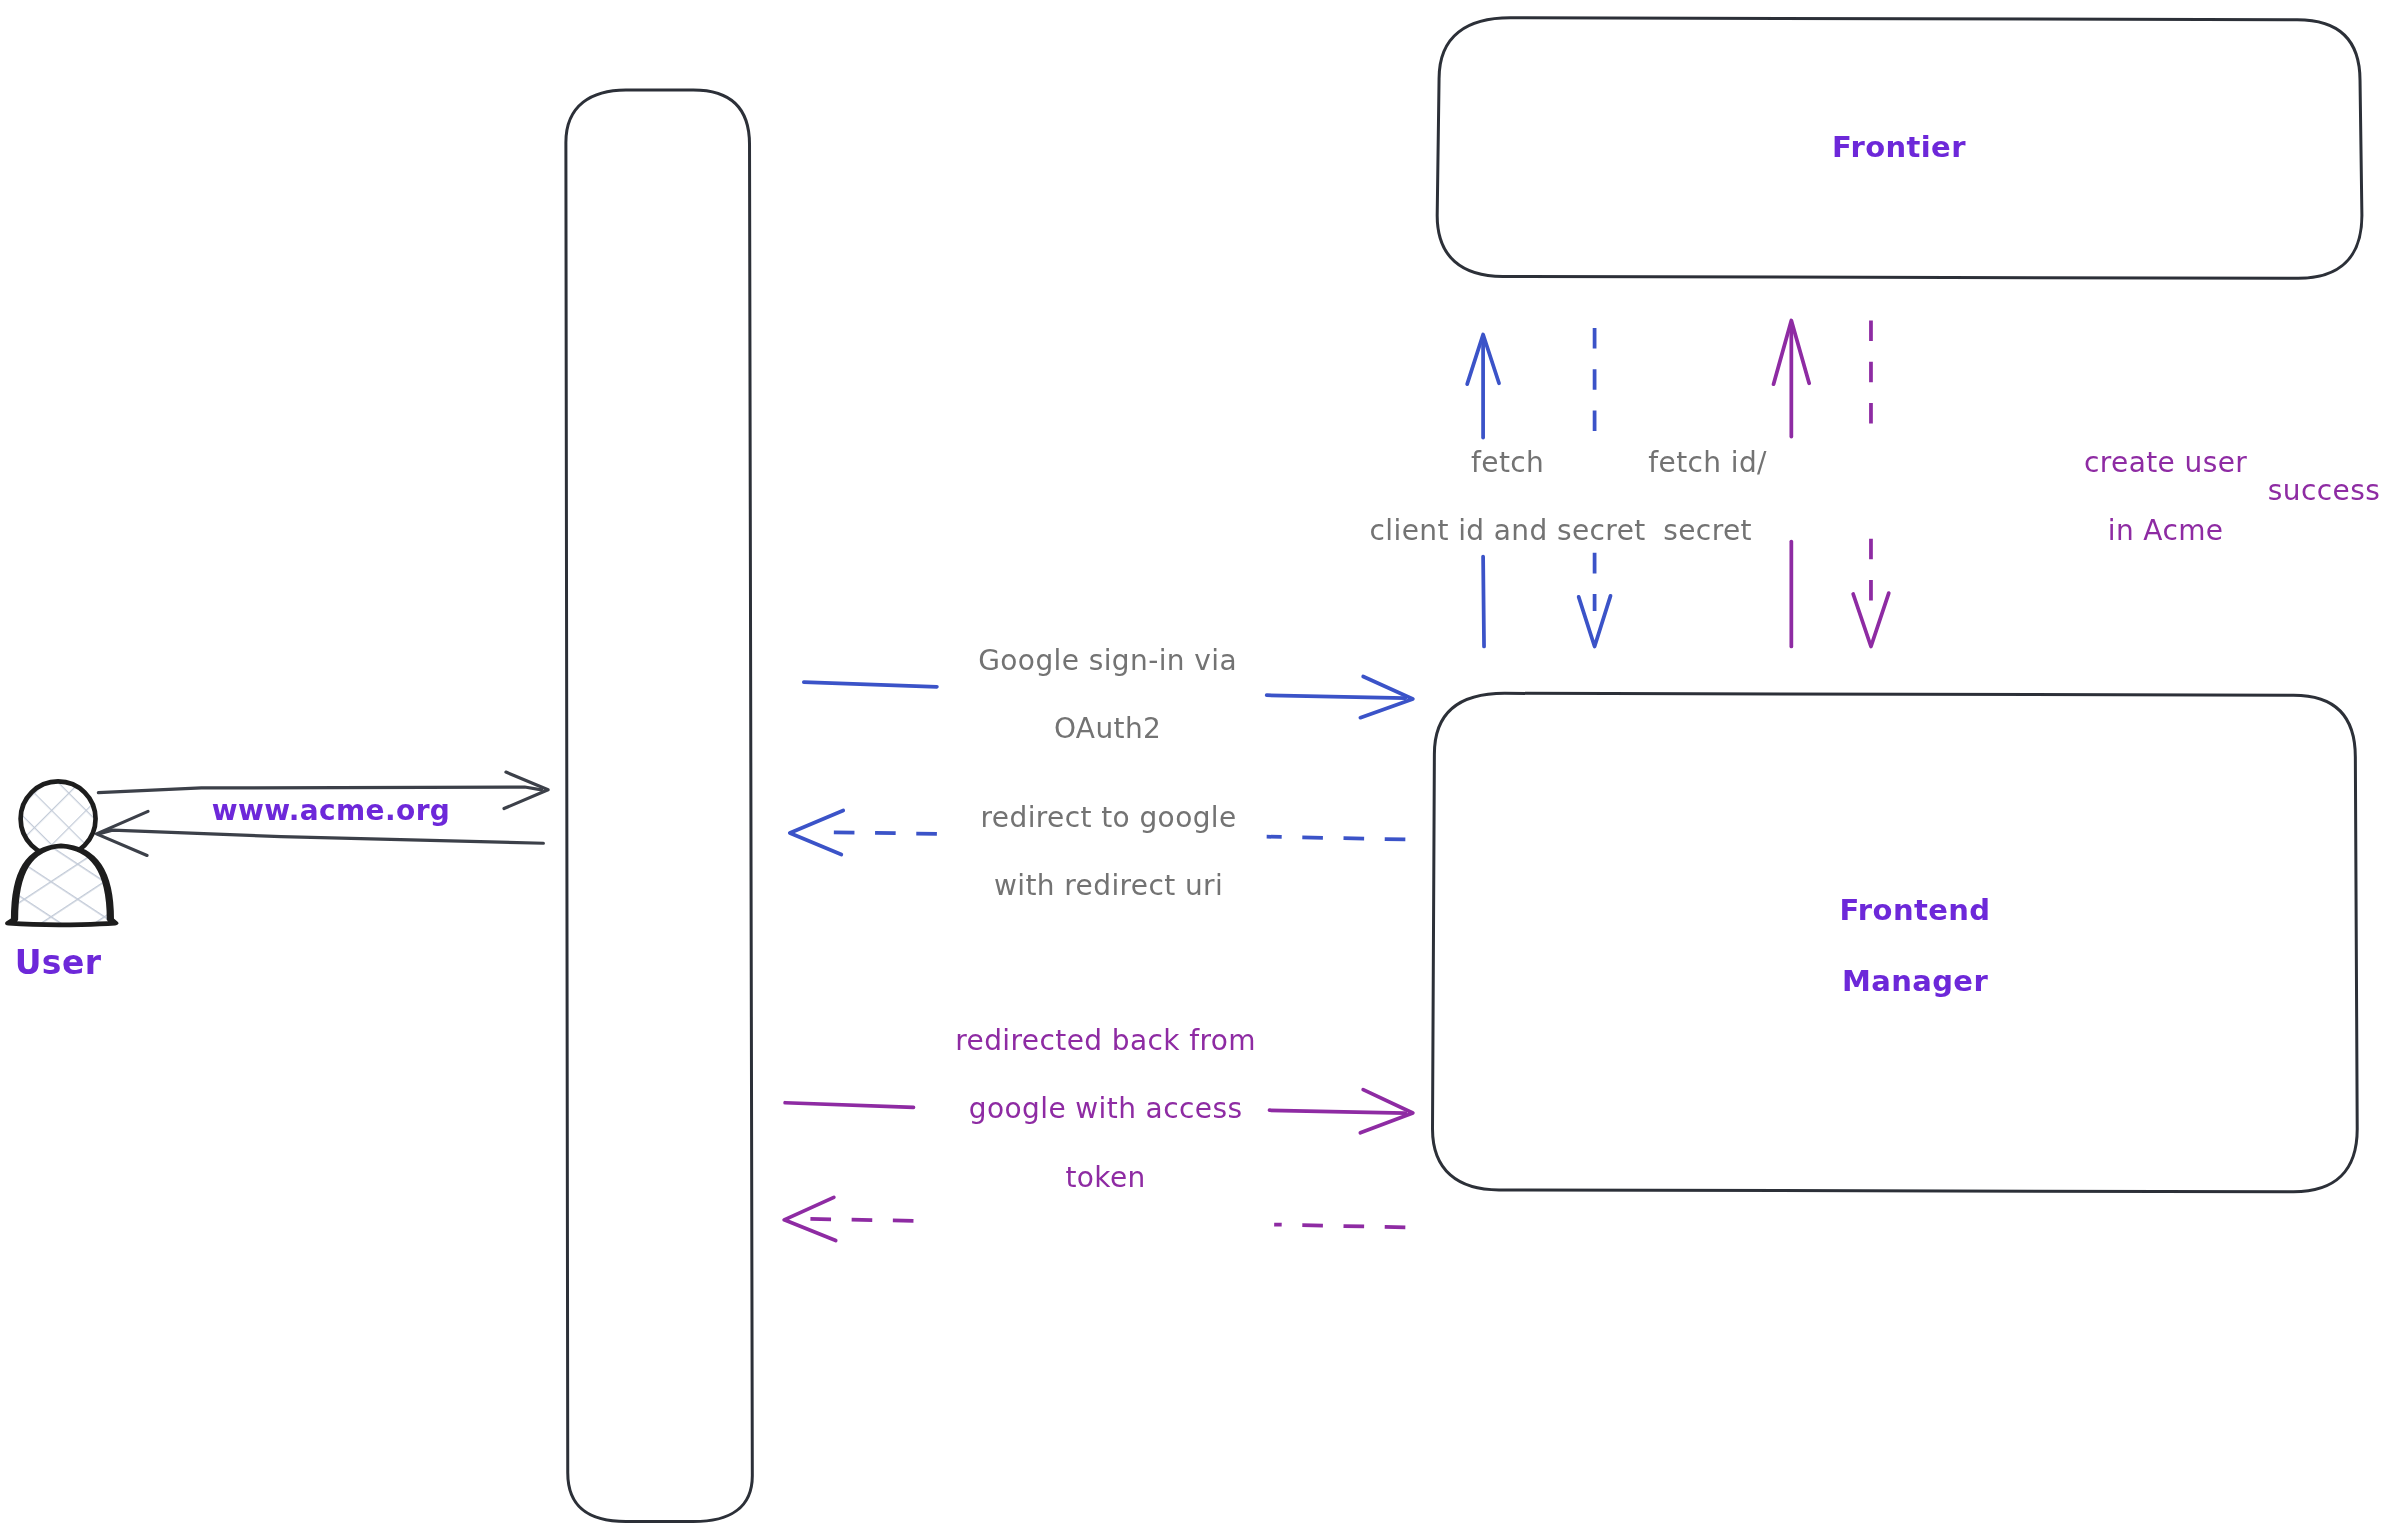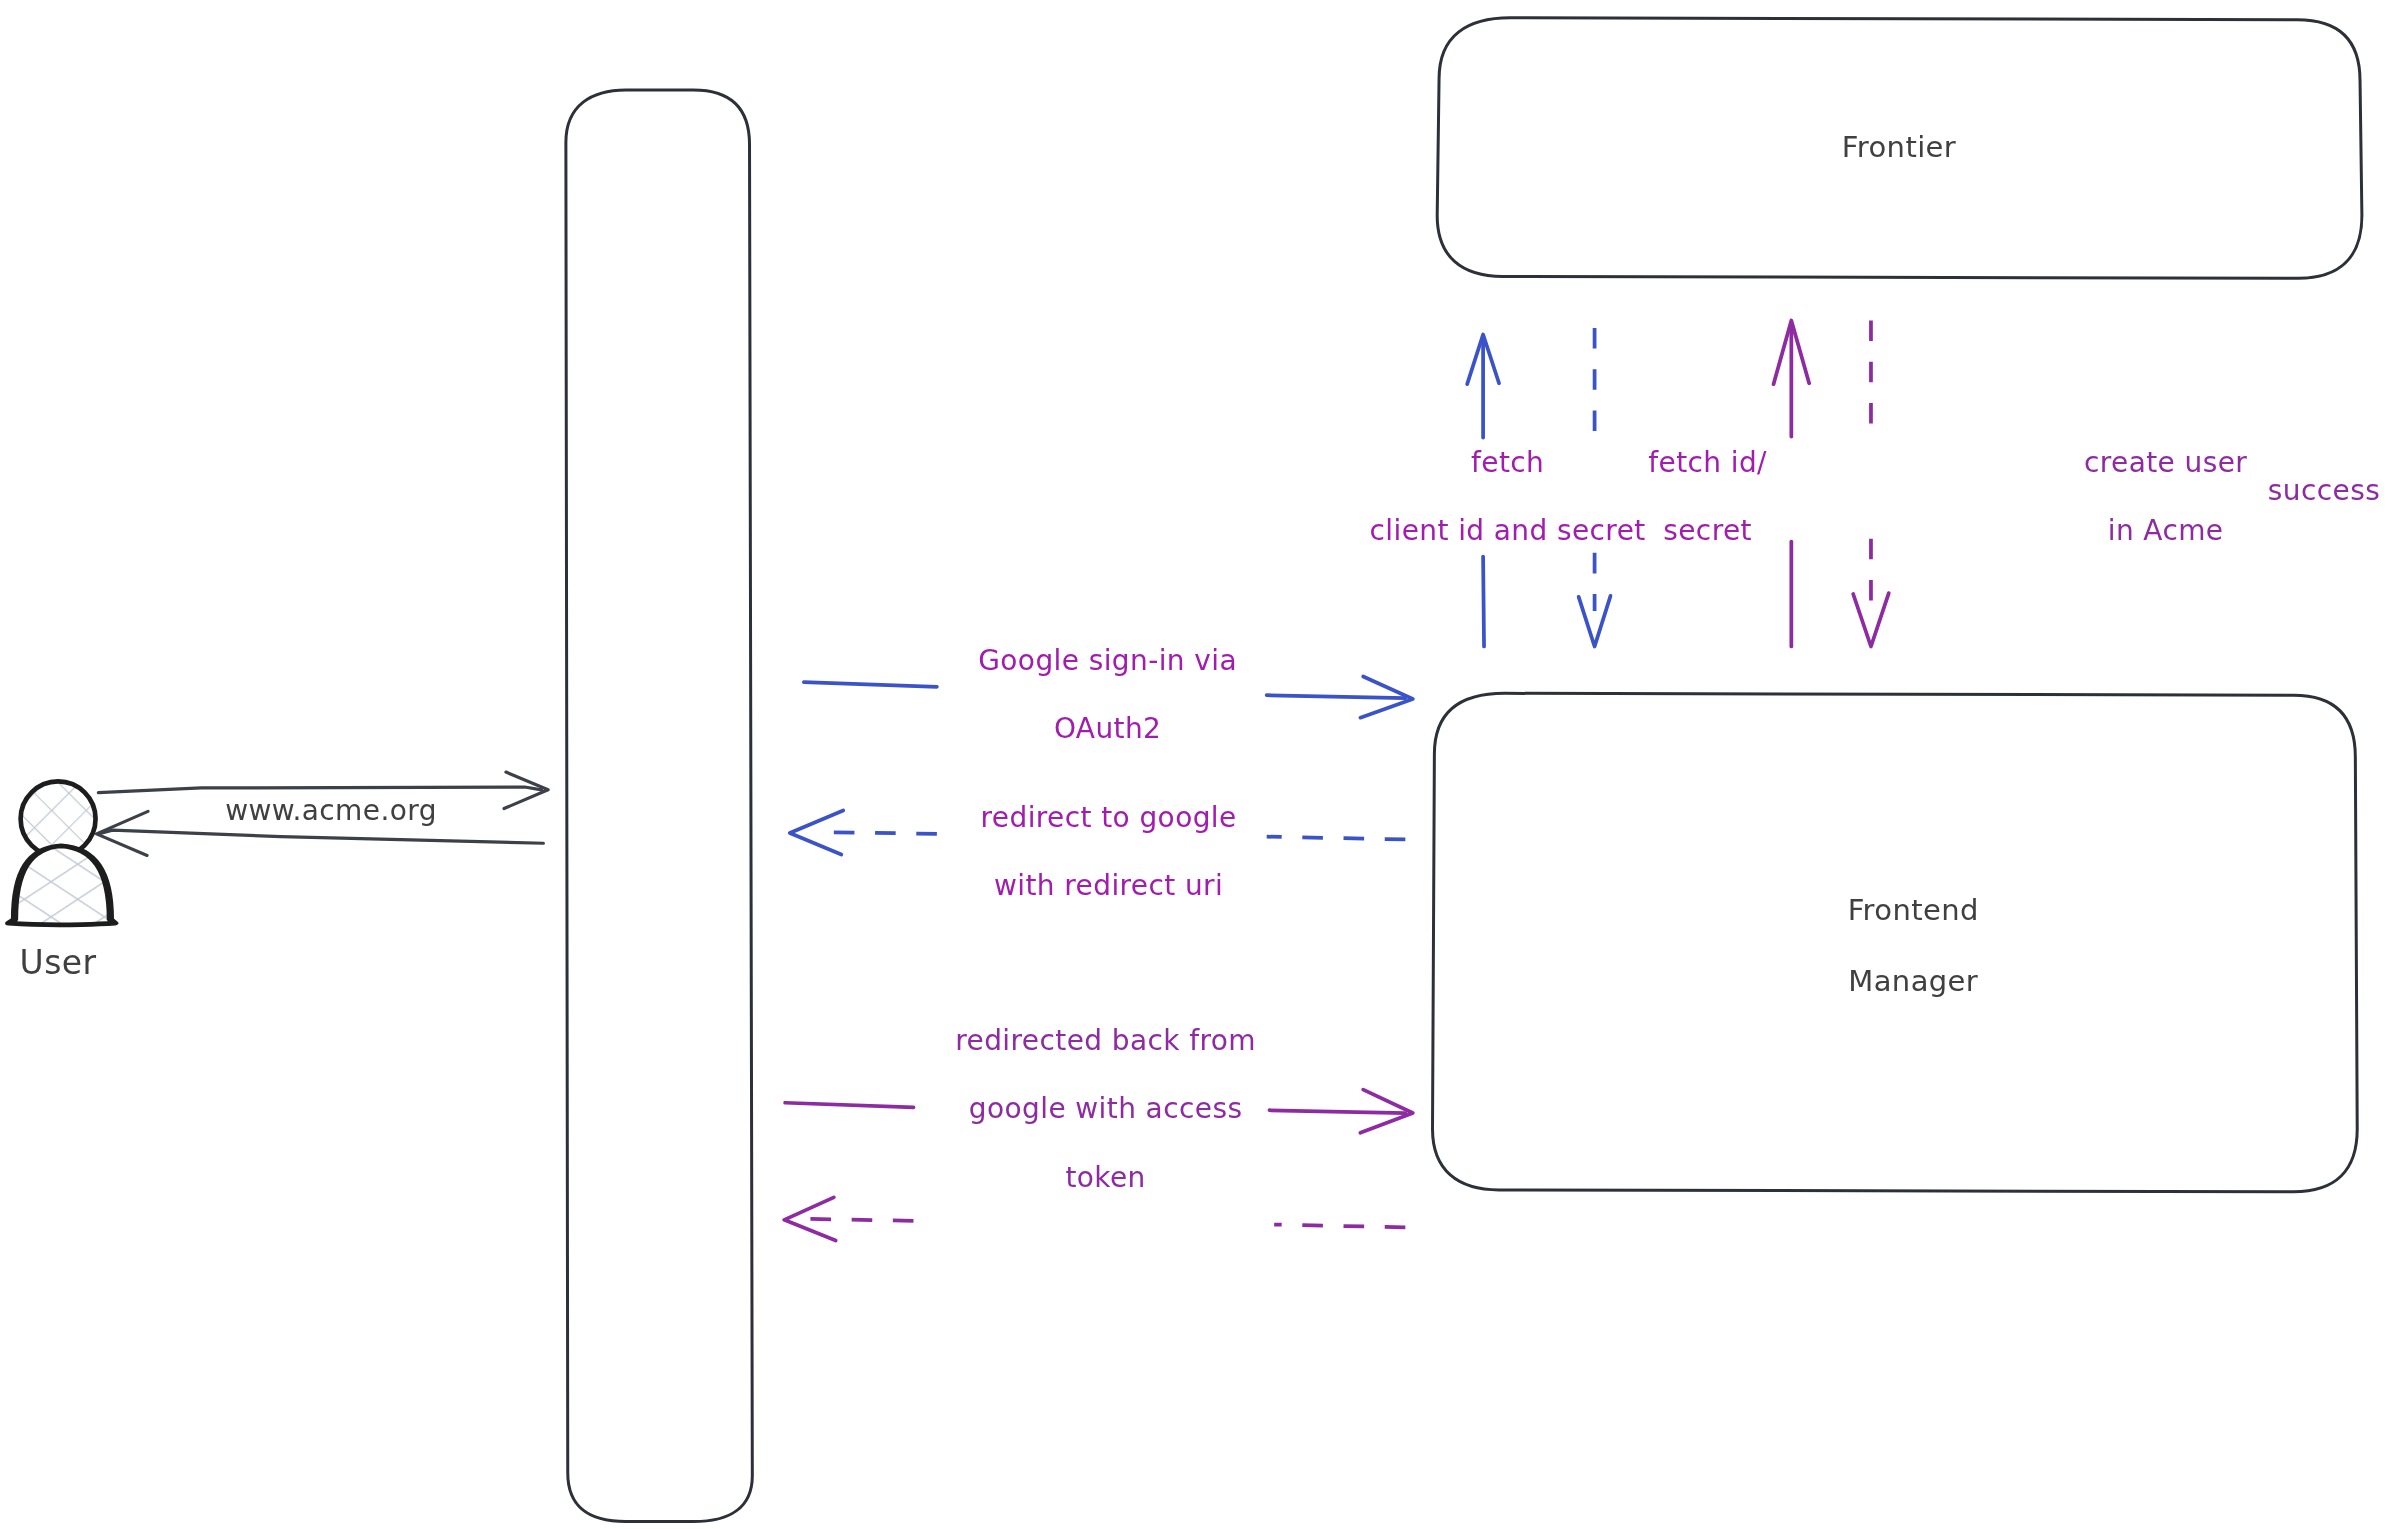--- a/index.html
+++ b/index.html
@@ -74,24 +74,25 @@
     stroke-dasharray: 22 22;
   }
   .txt {
     position: absolute;
     font-family: "DejaVu Sans", sans-serif;
     white-space: pre;
     line-height: 1.22;
     letter-spacing: 0.4px;
   }
   .txt-dark {
-    color: #404040;
+    color: #6d28d9;
+    font-weight: bold;
   }
   .txt-blue {
-    color: #a21caf;
+    color: #737373;
   }
   .txt-purple {
     color: #8e2ba3;
   }
   .ctr {
     text-align: center;
     transform: translate(-50%, -50%);
   }
   .node-label {
     font-size: 29px;

